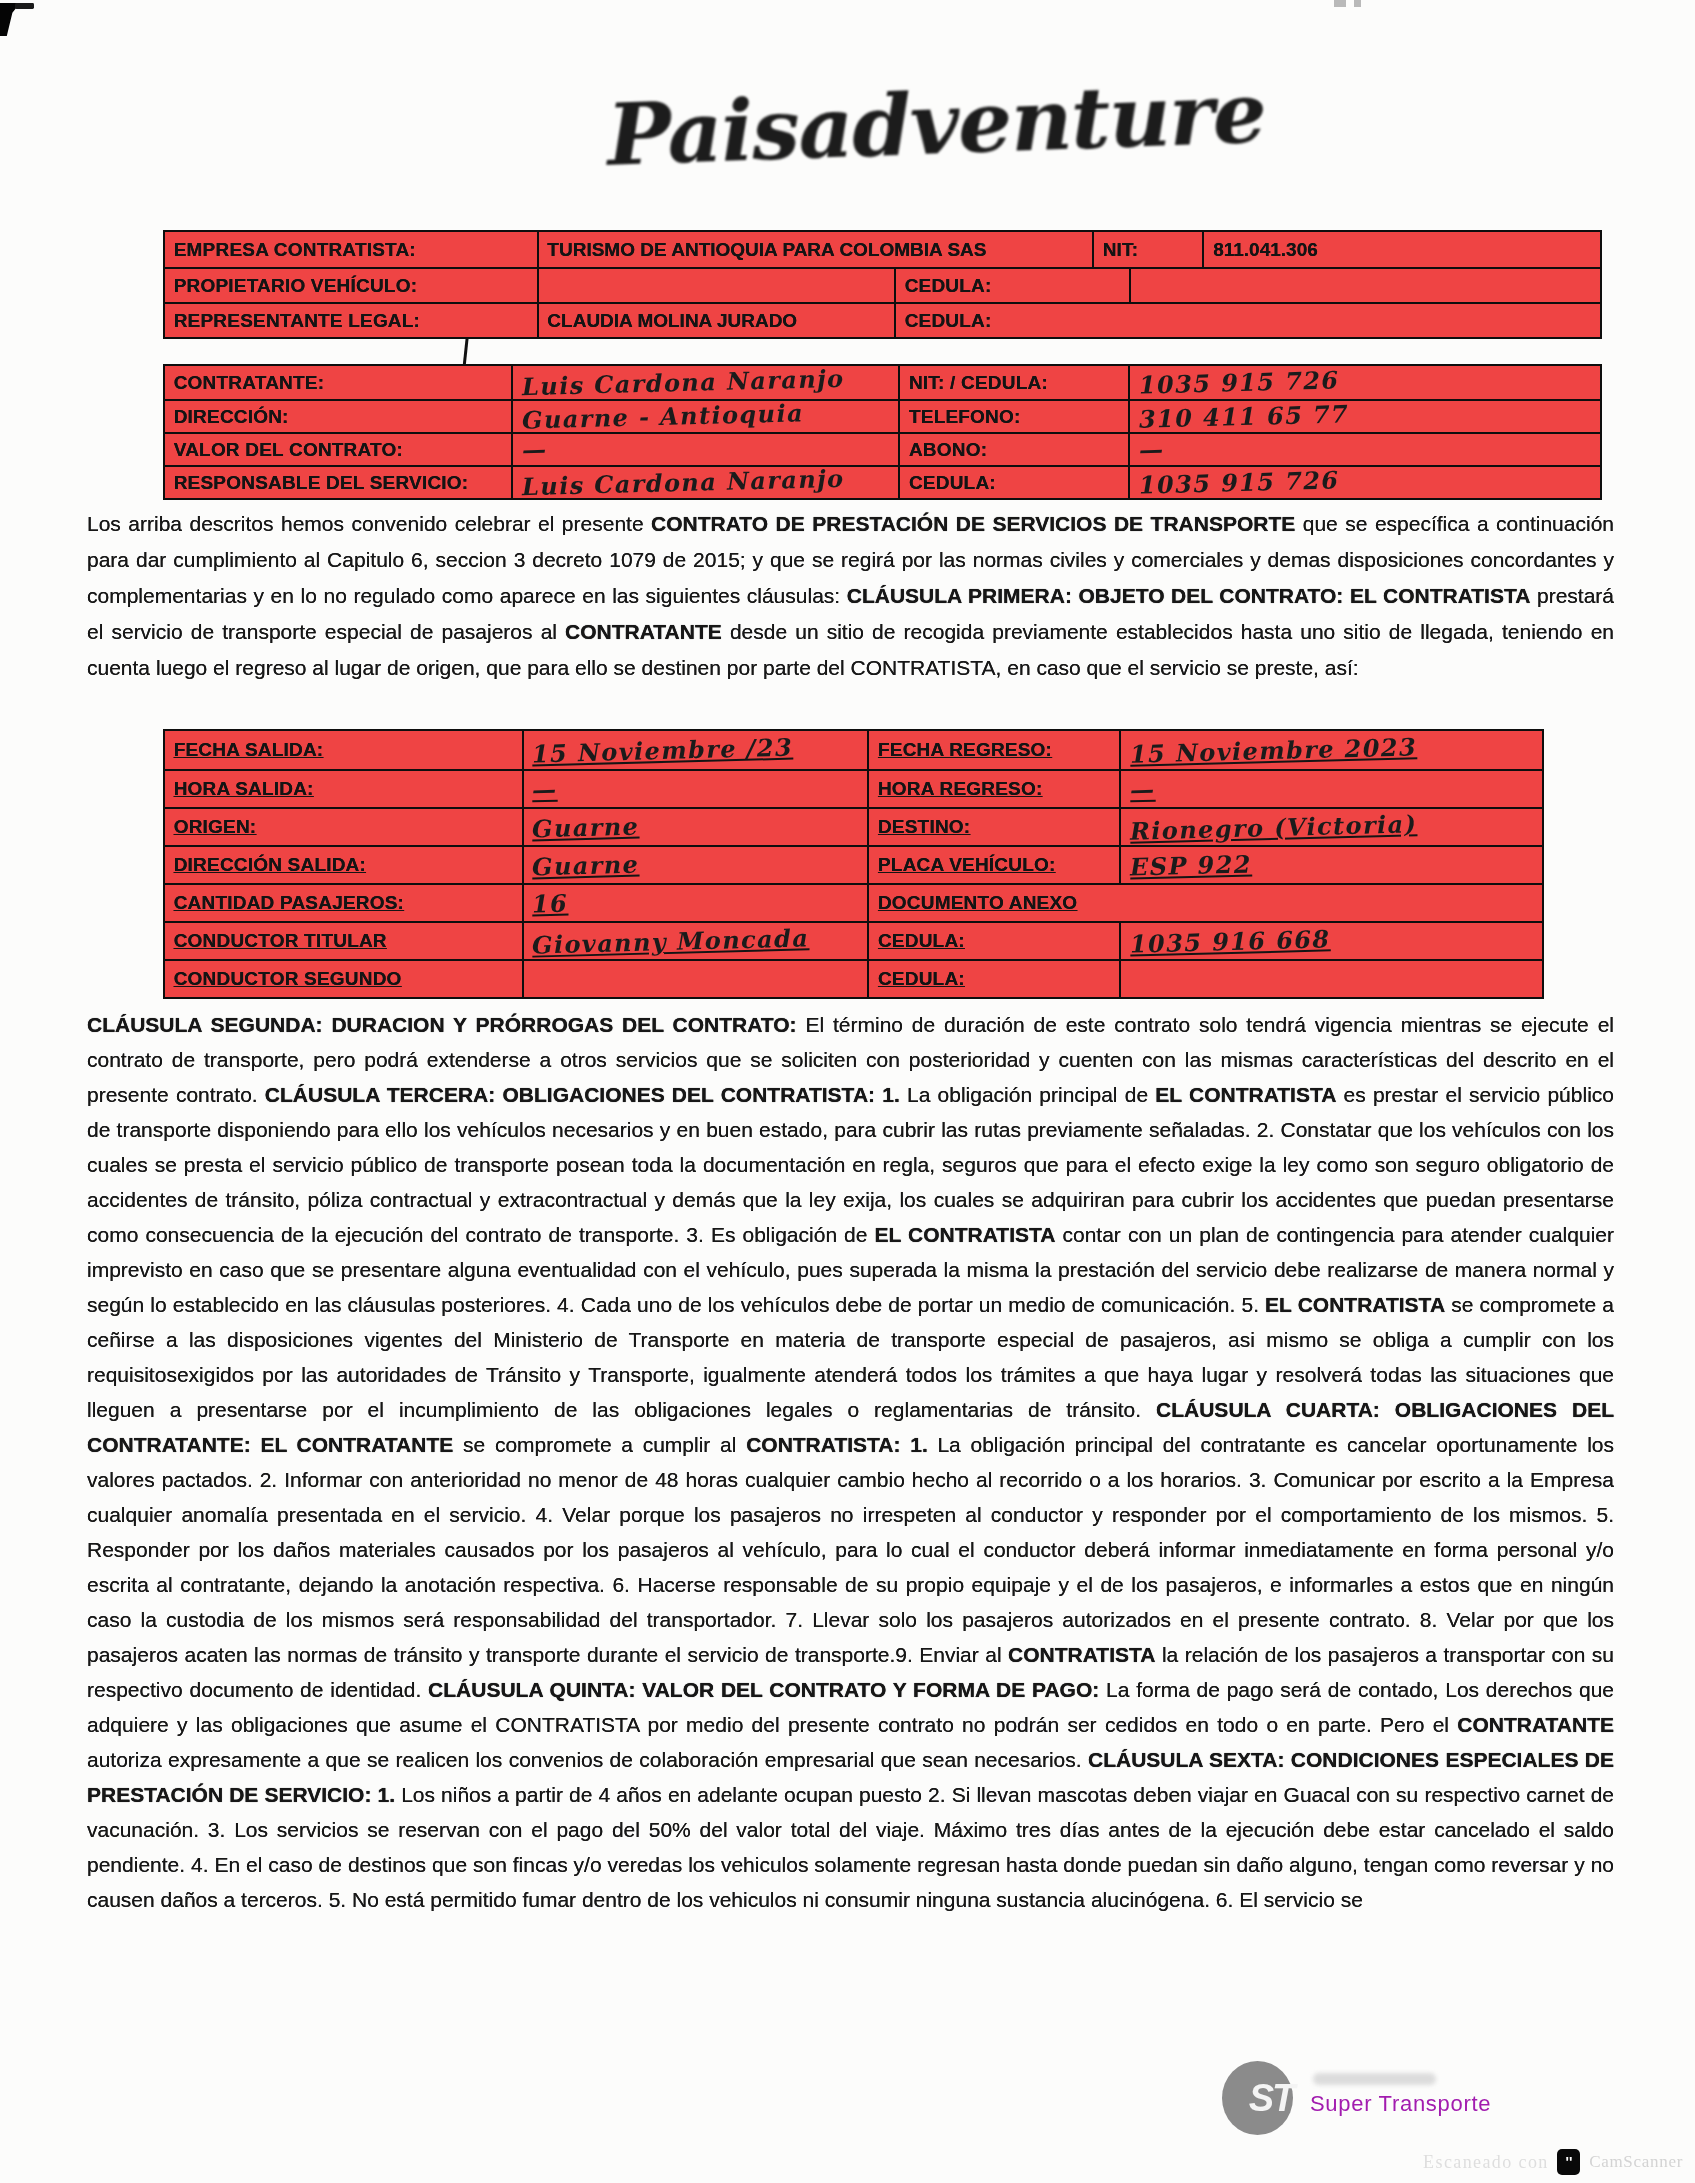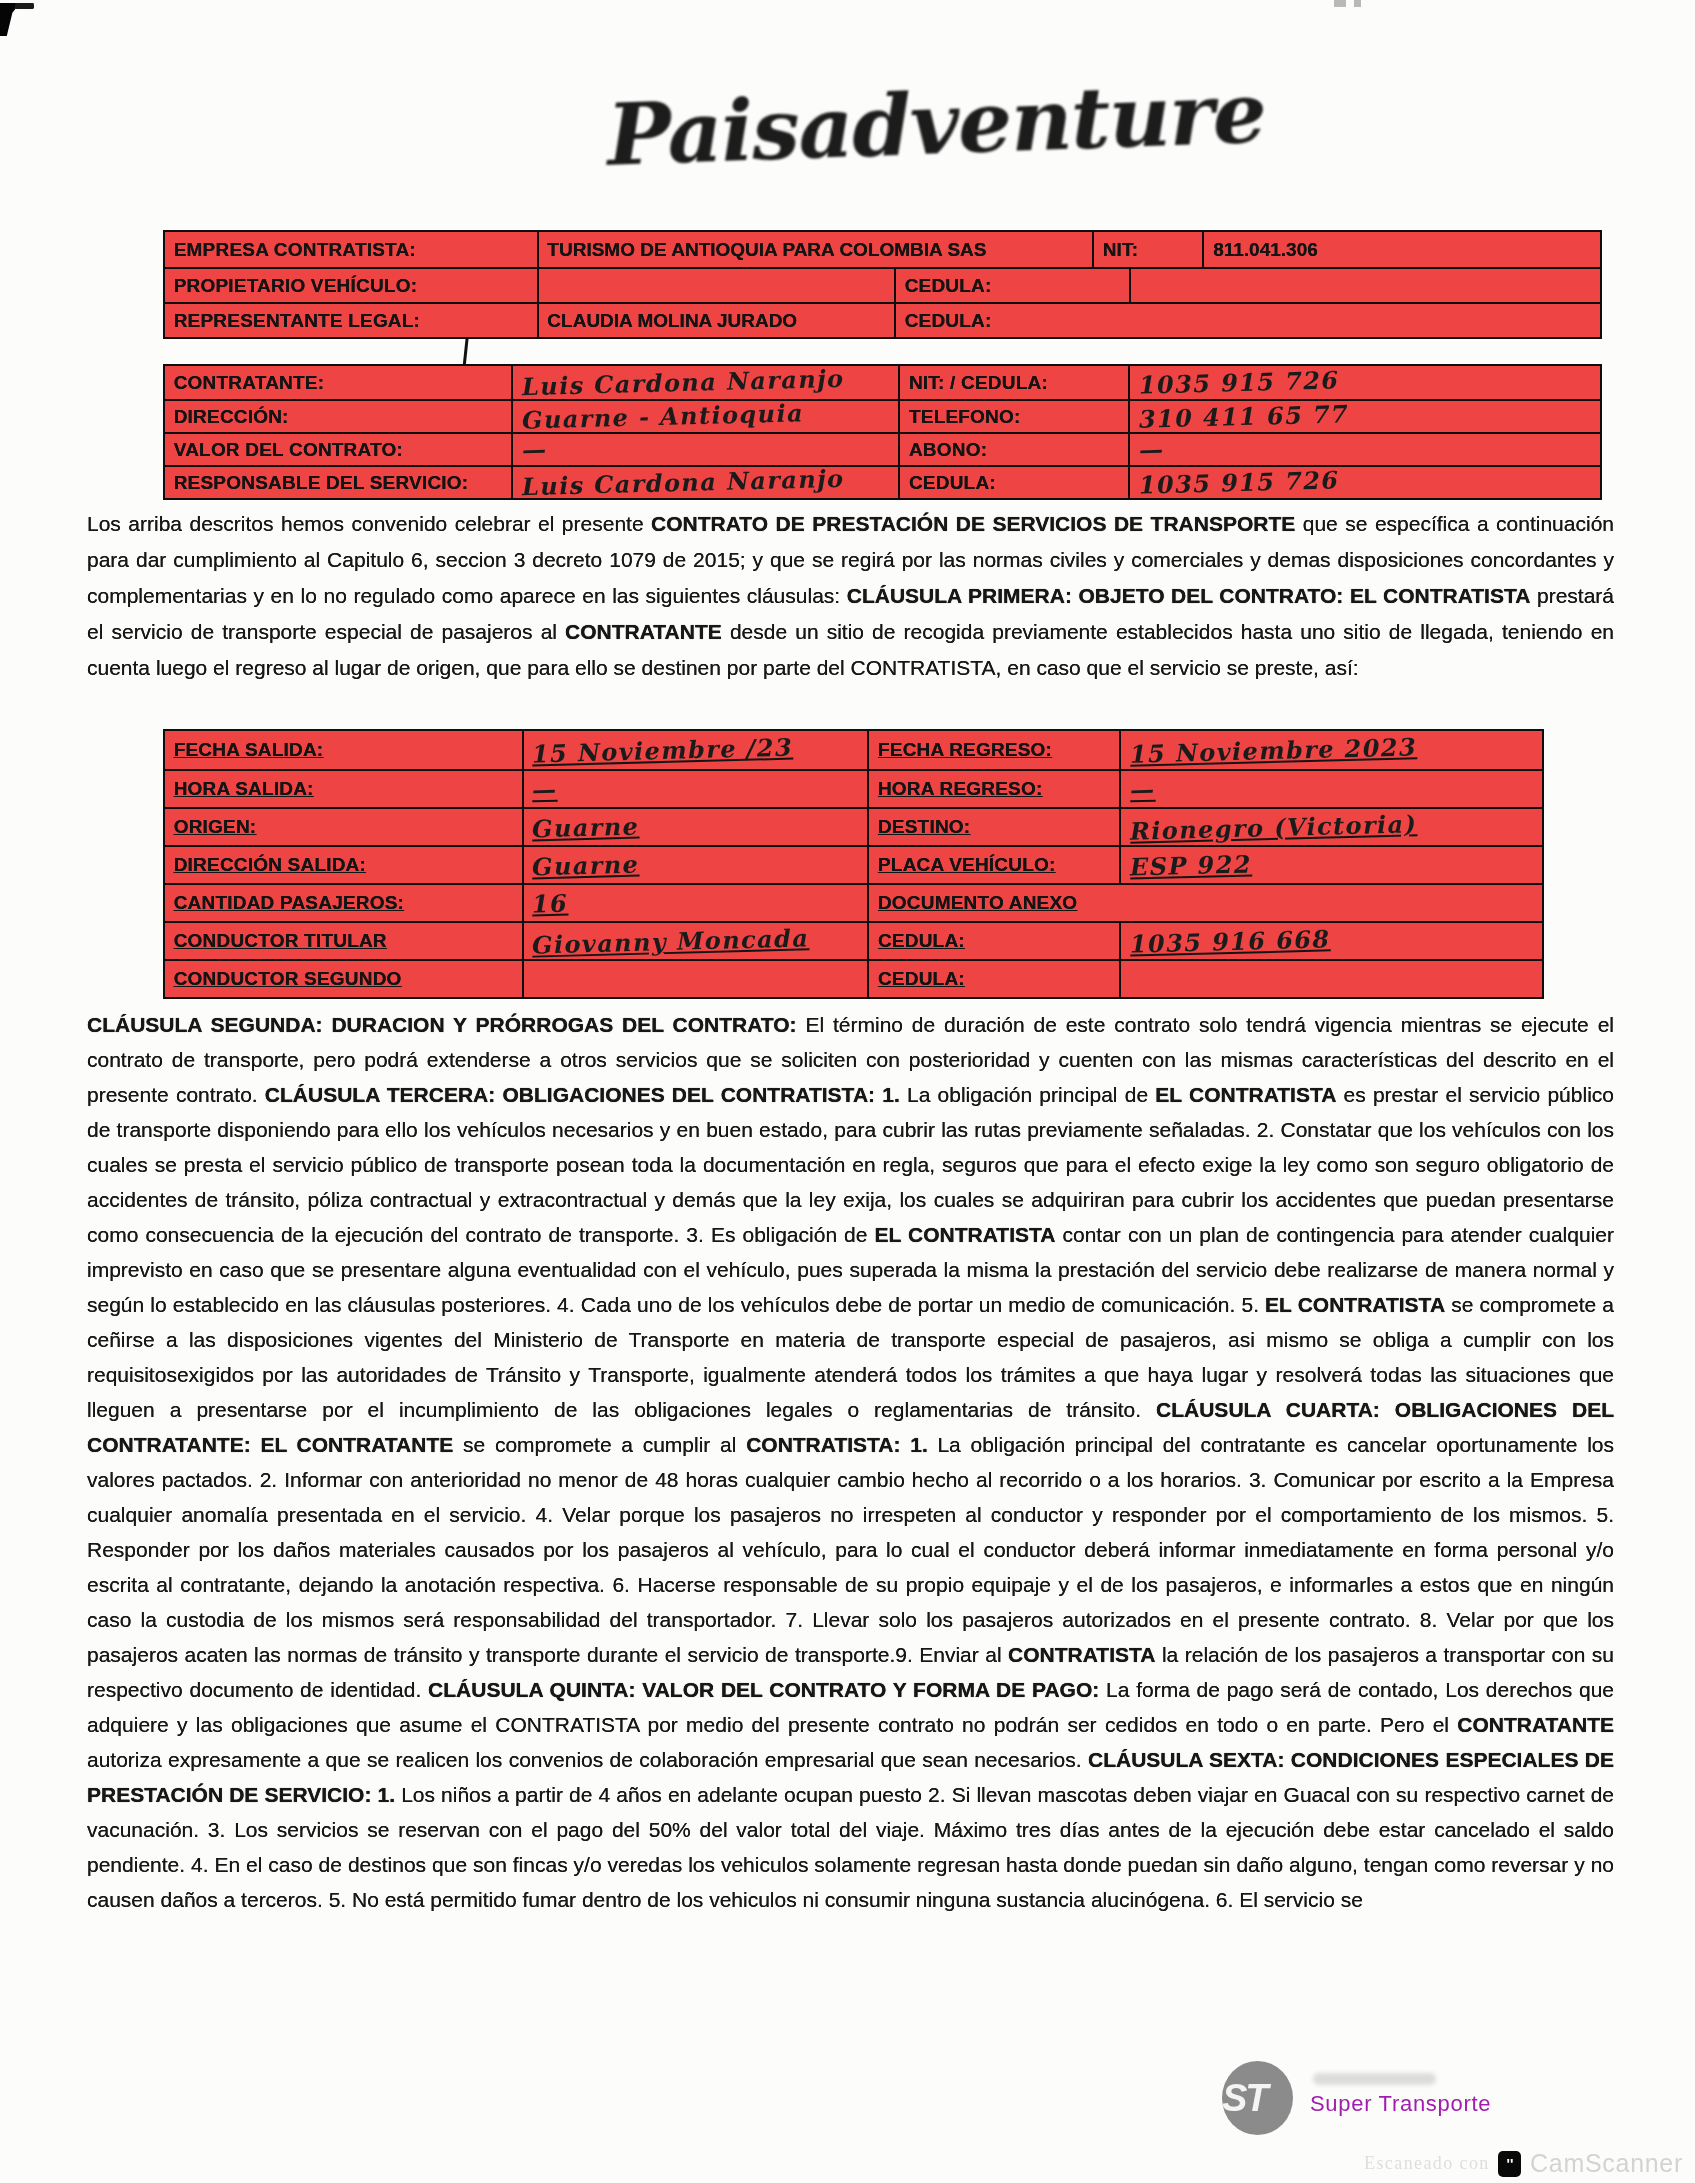--- a/index.html
+++ b/index.html
@@ -48,33 +48,33 @@
   .si-no { display:flex; width:100%; align-items:center; }
   .si-no .no { margin-left:42%; }
   
   .para { position:absolute; left:87px; width:1527px; text-align:justify;
           font-size:21px; color:#171717; text-shadow:0 0 0.4px #222; }
   .para .b { font-weight:bold; text-shadow:0 0 0.7px #000; }
   .intro { top:506px; line-height:36px; }
   .body-text { top:1007px; line-height:35px; }
   
   .st-badge { position:absolute; top:2061px; left:1222px; width:71px; height:74px;
-    border-radius:50%; background:#8b8b8b; display:flex; align-items:center; justify-content:flex-start;
+    border-radius:50%; background:#8b8b8b; display:flex; align-items:center; justify-content:flex-end;
     filter:blur(0.4px); }
   .st-badge span { font-style:italic; font-weight:bold; font-size:38px; color:#f4f4f4;
     font-family:"Liberation Sans", sans-serif; letter-spacing:-2.2px; }
   .st-line1 { position:absolute; top:2073px; left:1313px; width:123px; height:11.6px;
     background:#dcdcdc; filter:blur(2.2px); border-radius:5.8px; }
   .st-label { position:absolute; top:2091px; left:1310px; font-size:22px; color:#a21caf;
     filter:blur(0.5px); letter-spacing:0.7px; }
   .scanmark { position:absolute; top:2149px; right:13px; display:flex; align-items:center; gap:8.7px; }
   .scan-prefix { font-size:18px; color:#dedede; filter:blur(0.6px); letter-spacing:1.4px;font-family:Liberation Serif, serif; }
   .cs-icon { width:23px; height:26px; background:#090909; border-radius:5px; display:flex;
     align-items:center; justify-content:center; color:#fff; font-weight:bold; font-size:14.5px; }
-  .scan-app { font-size:25px; color:#d3d3d3; filter:blur(0.6px); letter-spacing:0.7px; }
+  .scan-app { font-size:17px; color:#d3d3d3; filter:blur(0.6px); letter-spacing:0.7px;font-family:Liberation Serif, serif; }
 </style>
 </head>
 <body>
 
 <div class="page">
 
   <div class="ink-corner"></div>
   <div class="ink-corner2"></div>
   <div class="smudge-top" style="left:1334px;width:11.6px;"></div>
   <div class="smudge-top" style="left:1354px;width:7.2px;"></div>

